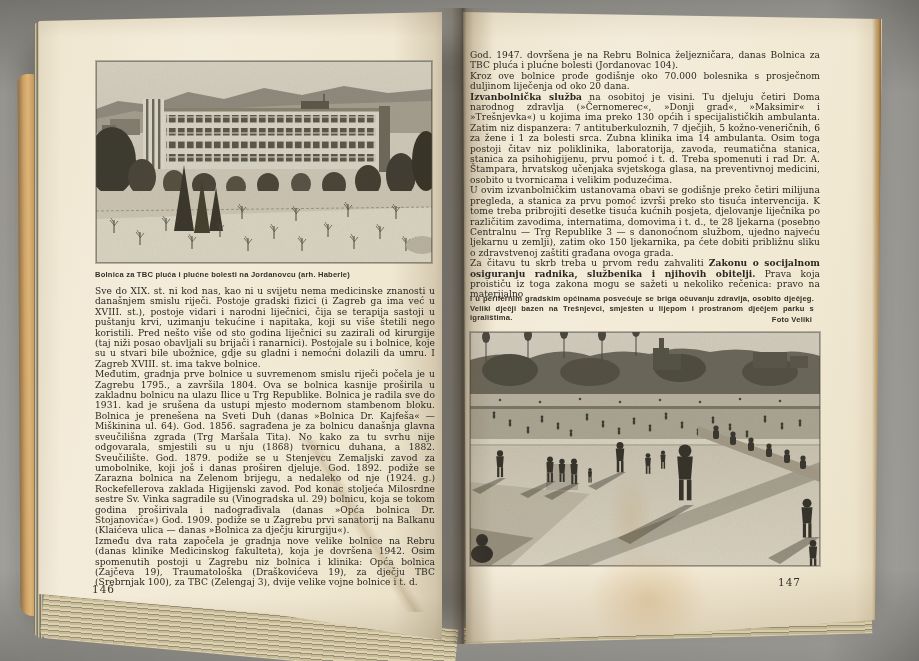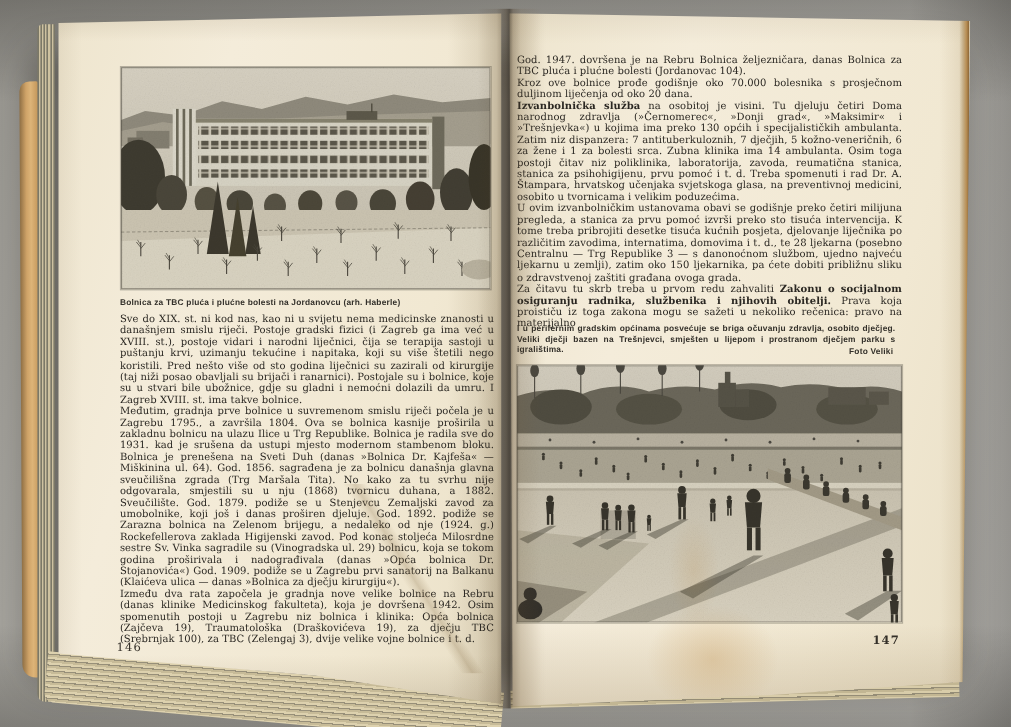--- a/index.html
+++ b/index.html
@@ -20,21 +20,21 @@
   .stack-bottom-left{position:absolute;left:44px;top:592px;width:416px;height:46px;z-index:1;
     transform:rotate(5.2deg);transform-origin:0 0;border-radius:0 0 0 8px;
     background:repeating-linear-gradient(to bottom,#ddd1ae 0 2px,#978f79 2px 3px,#c7bb98 3px 5px);}
   .stack-bottom-right{position:absolute;left:464px;top:628px;width:408px;height:16px;z-index:1;
     transform:rotate(-1.5deg);transform-origin:0 0;
     background:repeating-linear-gradient(to bottom,#d8cca9 0 2px,#948c76 2px 3px,#c2b693 3px 5px);}
   
   .page{position:absolute;z-index:2;
     background:linear-gradient(105deg,#eee5ce,#f4ecda 30%,#f1e8d2 72%,#e9dfc6);}
   .page::before{content:"";position:absolute;inset:0;pointer-events:none;}
-  .page-left{left:46px;top:12px;width:410px;height:634px;
+  .page-left{left:32px;top:12px;width:410px;height:634px;
     clip-path:polygon(7px 9px,410px 0px,410px 628px,240px 602px,50px 586px,7px 582px);}
   .page-left::before{background:linear-gradient(to right,rgba(120,100,70,.12),rgba(120,100,70,0) 7%,rgba(120,100,70,0) 88%,rgba(110,90,55,.22)),
     linear-gradient(to bottom,rgba(120,100,70,.14),rgba(120,100,70,0) 4%,rgba(120,100,70,0) 92%,rgba(110,90,60,.20));}
   .page-right{left:458px;top:8px;width:426px;height:636px;
     clip-path:polygon(5px 4px,424px 11px,417px 612px,240px 624px,8px 634px);}
   .page-right::before{background:linear-gradient(to right,rgba(110,90,55,.24),rgba(110,90,55,0) 9%,rgba(110,90,55,0) 93%,rgba(150,120,70,.22)),
     linear-gradient(to bottom,rgba(110,90,60,.10),rgba(110,90,60,0) 5%,rgba(110,90,60,0) 88%,rgba(130,105,65,.22));}
   .fore-edge{position:absolute;right:3px;top:8px;width:9px;height:606px;
     background:linear-gradient(to right,rgba(0,0,0,0),rgba(160,125,70,.45) 40%,#b98f55 72%,#8a6536);}
   .gutter-shade{position:absolute;left:434px;top:8px;width:58px;height:636px;z-index:4;pointer-events:none;
@@ -297,20 +297,20 @@
         <use href="#kidB" transform="translate(193,121) scale(0.75)"></use>
         <use href="#kidB" transform="translate(215,120) scale(2.3)"></use>
         <use href="#kidB" transform="translate(337,172) scale(1.6)"></use>
         <use href="#kidB" transform="translate(343,212) scale(1.2)"></use>
         <circle cx="12" cy="208" r="6" fill="#33302a"></circle>
         <ellipse cx="12" cy="222" rx="11" ry="9" fill="#33302a"></ellipse>
         <rect x="0.5" y="0.5" width="349" height="233" fill="none" stroke="#4e4a40" stroke-opacity="0.5"></rect>
         <rect width="350" height="234" filter="url(#grainB)" opacity="0.15" style="mix-blend-mode:multiply"></rect>
       </svg>
     </div>
-    <div class="pagenum" style="left:320px;top:568px;width:40px;text-align:right;font-weight:bold;">147</div>
+    <div class="pagenum" style="left:320px;top:568px;width:40px;text-align:left;">147</div>
     <div class="stain stain-blob"></div>
     <div class="stain stain-streak"></div>
     <div class="fore-edge"></div>
   </div>
 
   <div class="gutter-shade"></div>
 </div>
 
 </body></html>

